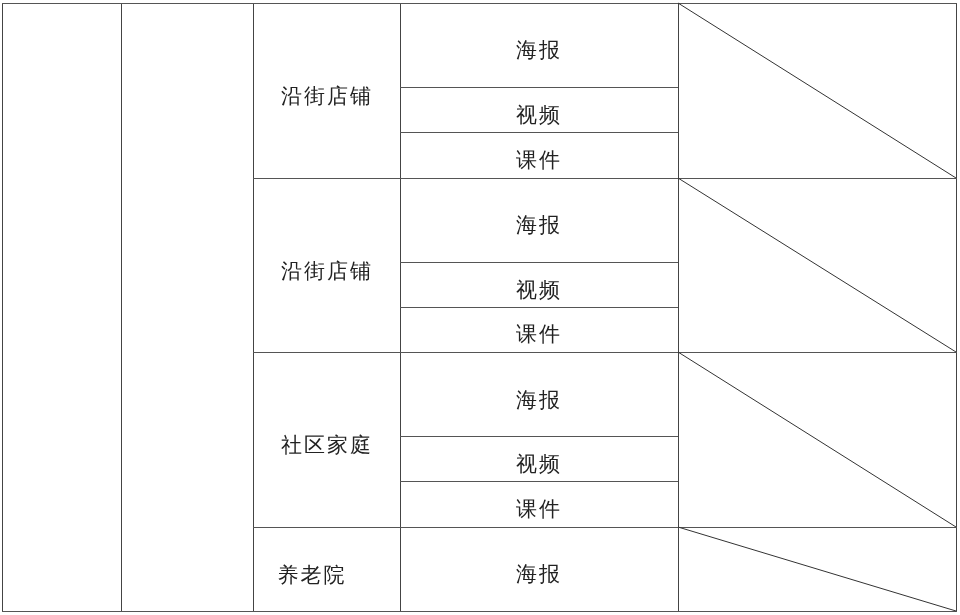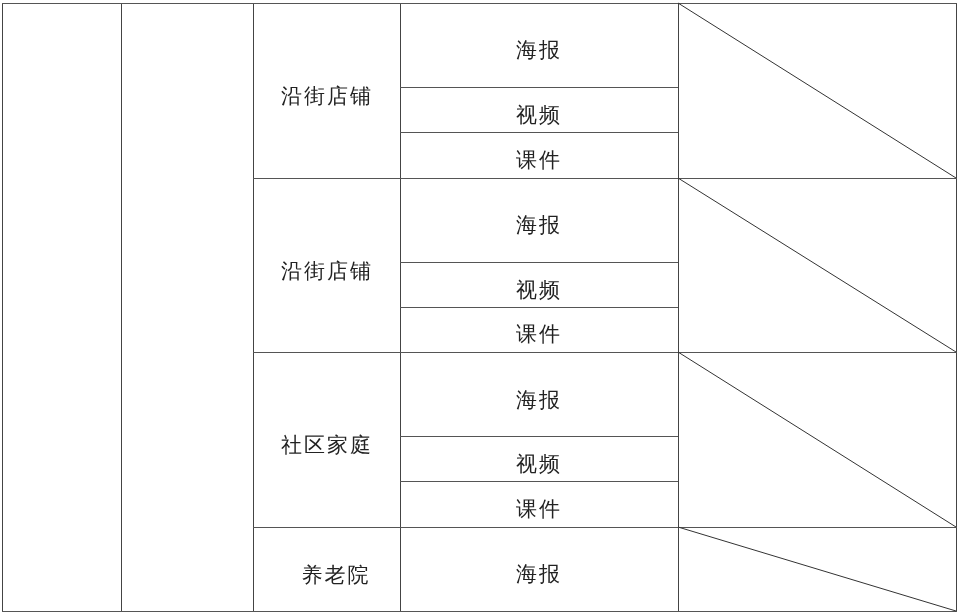--- a/index.html
+++ b/index.html
@@ -38,21 +38,21 @@
   <svg class="diag" width="960" height="615">
     <line x1="678" y1="3" x2="956" y2="178" stroke="#333" stroke-width="1"></line>
     <line x1="678" y1="178" x2="956" y2="352" stroke="#333" stroke-width="1"></line>
     <line x1="678" y1="352" x2="956" y2="527" stroke="#333" stroke-width="1"></line>
     <line x1="678" y1="527" x2="956" y2="611" stroke="#333" stroke-width="1"></line>
   </svg>
 
   <div class="cell-text" style="left:327px;top:96px;">沿街店铺</div>
   <div class="cell-text" style="left:327px;top:271px;">沿街店铺</div>
   <div class="cell-text" style="left:327px;top:445px;">社区家庭</div>
-  <div class="cell-text" style="left:336px;top:575px;">养老院</div>
+  <div class="cell-text" style="left:312px;top:575px;">养老院</div>
 
   <div class="cell-text" style="left:539px;top:50px;">海报</div>
   <div class="cell-text" style="left:539px;top:115px;">视频</div>
   <div class="cell-text" style="left:539px;top:160px;">课件</div>
 
   <div class="cell-text" style="left:539px;top:225px;">海报</div>
   <div class="cell-text" style="left:539px;top:290px;">视频</div>
   <div class="cell-text" style="left:539px;top:334px;">课件</div>
 
   <div class="cell-text" style="left:539px;top:400px;">海报</div>

